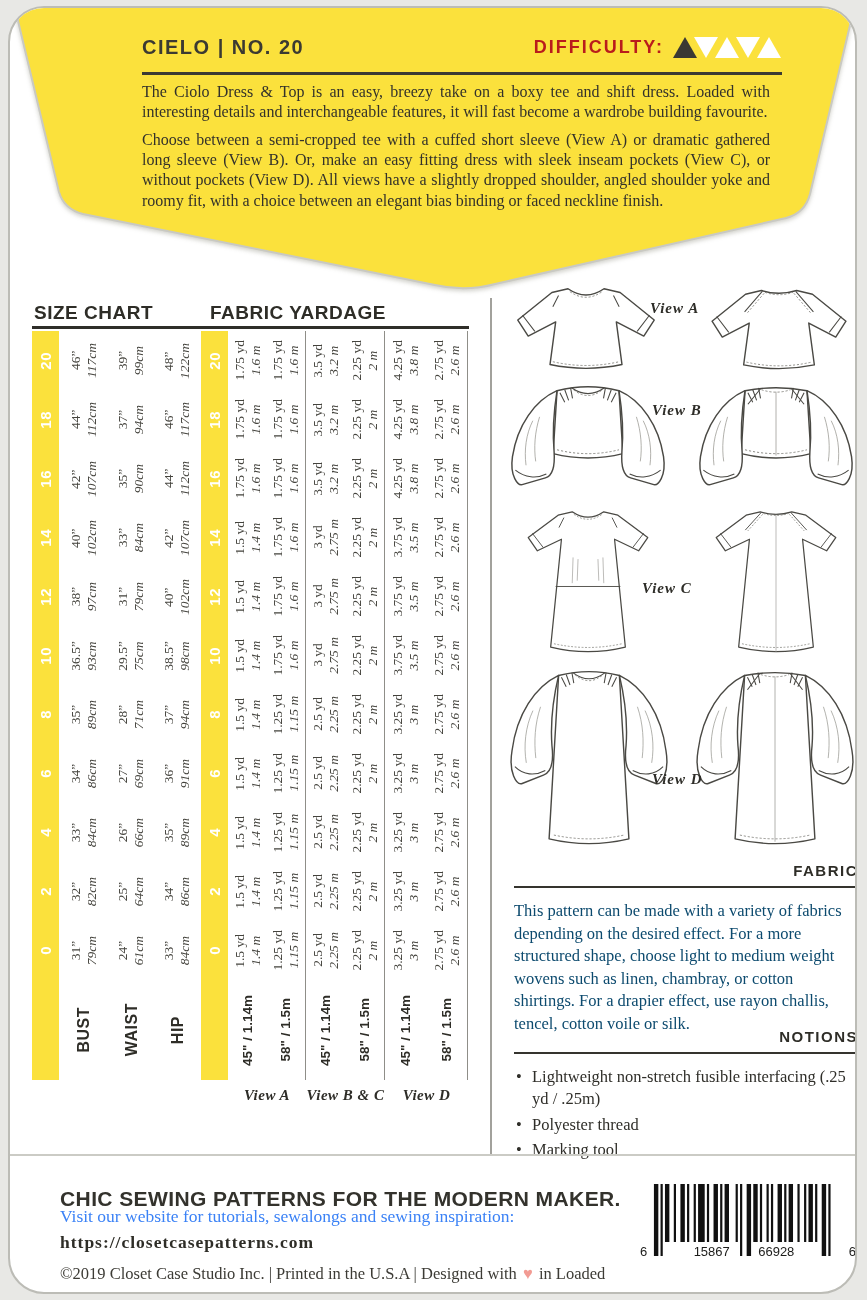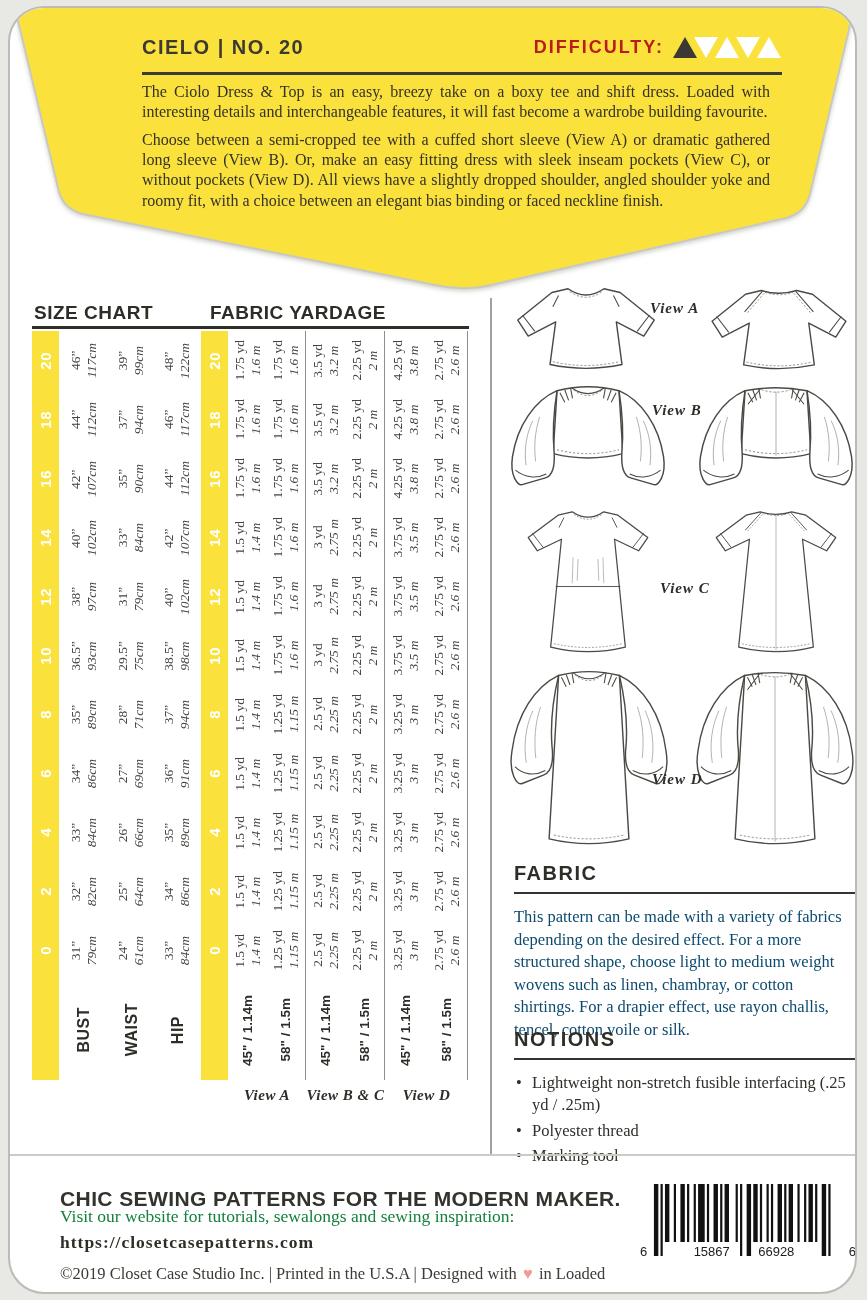--- a/index.html
+++ b/index.html
@@ -56,33 +56,33 @@
   .vrow{position:absolute;left:486px;width:372px;}
   .vrow svg{position:absolute;}
   .vlabel{position:absolute;font-family:"Liberation Serif",serif;font-style:italic;
       font-weight:bold;font-size:15px;color:#2e2d28;letter-spacing:1px;z-index:3;}
   .g{fill:#fff;stroke:#4a4944;stroke-width:1.5;stroke-linejoin:round;}
   .s{fill:none;stroke:#4a4944;stroke-width:1.1;}
   .t{fill:none;stroke:#9b9a94;stroke-width:.8;}
   .d{fill:none;stroke:#7c7b75;stroke-width:.9;stroke-dasharray:2.2,2;}
   
   .side-sec{position:absolute;left:504px;width:344px;}
-  .side-sec h2{font-size:20px;font-weight:bold;letter-spacing:1.5px;color:#2e2d27;
-      margin:0 0 0 0;padding-bottom:7px;border-bottom:2.5px solid #35342e;}
+  .side-sec h2{font-size:15px;font-weight:bold;letter-spacing:1.5px;color:#2e2d27;
+      margin:0 0 0 0;padding-bottom:7px;border-bottom:2.5px solid #35342e;text-align:right;}
   .side-sec p{font-family:"Liberation Serif",serif;font-size:16.5px;line-height:1.37;
       color:#0c4a6e;margin:12px 0 0 0;}
   .side-sec ul{list-style:none;margin:12px 0 0 2px;padding:0;}
   .side-sec li{position:relative;padding-left:16px;font-family:"Liberation Serif",serif;
       font-size:16.5px;line-height:1.35;color:#2f2e29;margin-bottom:3px;}
   .side-sec li::before{content:"•";position:absolute;left:0;top:0;color:#2f2e29;}
   
   .tagline{position:absolute;left:50px;top:1166px;font-size:21px;font-weight:bold;
       letter-spacing:.4px;color:#33322c;margin-top:13px;}
   .visit{position:absolute;left:50px;top:1198px;font-family:"Liberation Serif",serif;
-      font-size:17.5px;color:#15803d;}
+      font-size:17.5px;color:#3b82f6;}
   .url{position:absolute;left:50px;top:1224px;font-family:"Liberation Serif",serif;
       font-size:17.5px;font-weight:bold;letter-spacing:1px;color:#2e2d27;}
   .copyright{position:absolute;left:50px;top:1256px;font-family:"Liberation Serif",serif;
       font-size:16.5px;color:#3c3b35;}
   .heart{color:#F29B93;padding:0 2px;}
   .barcode{position:absolute;left:630px;top:1176px;width:216px;height:92px;}
   .bc-bars{position:absolute;left:12px;top:0;width:192px;height:72px;}
   .bc-bars rect{fill:#111;}
   .bc-digits{position:absolute;left:0;top:60px;width:216px;display:flex;
       justify-content:space-between;font-size:13px;color:#1c1c1a;}
@@ -916,21 +916,21 @@
     </svg>
   </div>
 
   <div class="vrow" style="top:498px;height:160px;">
     <svg style="left:2px;top:0;" width="180" height="156" viewBox="0 0 190 188">
       <path class="g" d="M76,7 L59,11 L23,38 L34,54 L63,40 L50,170 Q95,181 140,170 L127,40 L156,54 L167,38 L131,11 L114,7 Q95,20 76,7 Z"></path>
       <path class="d" d="M78,10 Q95,22 112,10 M54,166 Q95,175 136,166"></path>
       <path class="s" d="M28,33 L41,50 M162,33 L149,50 M66,14 L60,26 M124,14 L130,26 M56,97 L134,97"></path>
       <path class="t" d="M77,62 L76,93 M83,64 L82,90 M107,64 L108,90 M113,62 L114,93"></path>
     </svg>
-    <span class="vlabel" style="left:164px;top:74px;">View C</span>
+    <span class="vlabel" style="left:146px;top:74px;">View C</span>
     <svg style="right:2px;top:0;" width="180" height="156" viewBox="0 0 190 188">
       <path class="g" d="M76,7 L59,11 L23,38 L34,54 L63,40 L50,170 Q95,181 140,170 L127,40 L156,54 L167,38 L131,11 L114,7 Q95,13 76,7 Z"></path>
       <path class="s" d="M77,8 L58,29 M113,8 L132,29 M28,33 L41,50 M162,33 L149,50"></path>
       <path class="t" d="M95,10 L95,176"></path>
       <path class="d" d="M79,10 L61,30 M111,10 L129,30 M80,9 Q95,14 110,9 M54,166 Q95,175 136,166"></path>
     </svg>
   </div>
 
   <div class="vrow" style="top:657px;height:195px;">
     <svg style="left:0;top:0;" width="186" height="190" viewBox="0 0 190 200">

